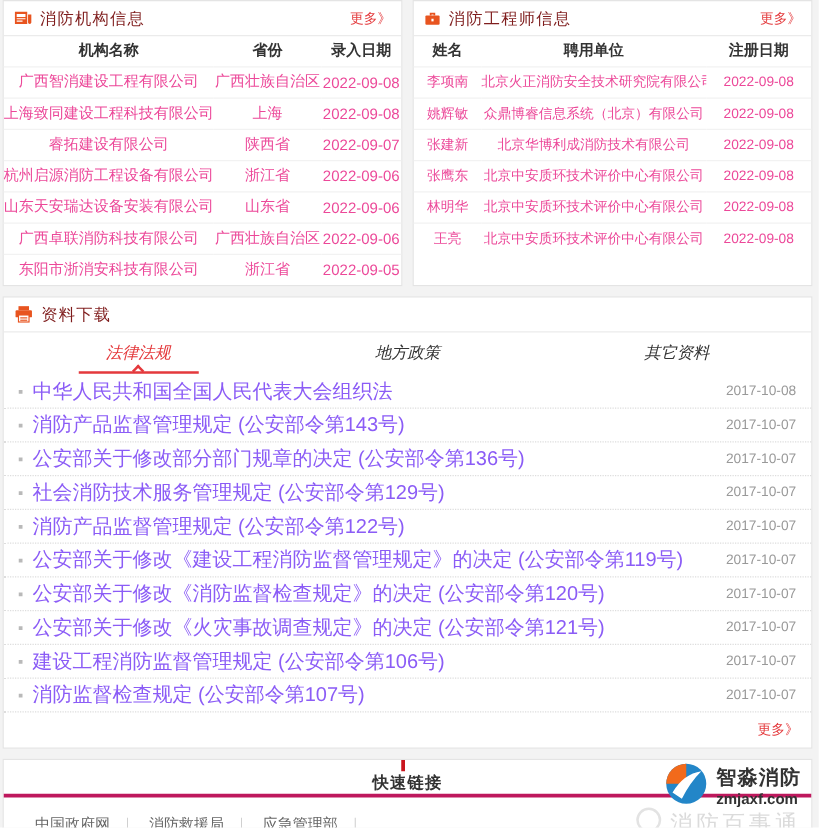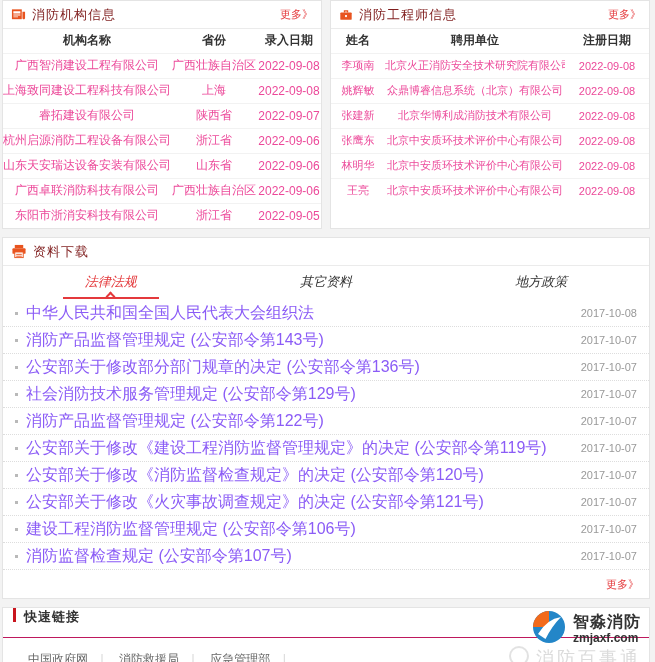--- a/index.html
+++ b/index.html
@@ -31,21 +31,21 @@
   .dl-tab.active .caret { position:absolute; left:50%; bottom:0; margin-left:-4px; width:7px; height:7px; background:#fff; border-top:2px solid #e4393c; border-left:2px solid #e4393c; transform:rotate(45deg); }
   .dl-list { list-style:none; }
   .dl-item { display:flex; align-items:center; padding:0 12px 0 12px; height:27px; border-bottom:1px dotted #ddd; }
   .dl-item .bullet { width:3px; height:3px; background:#b9b9b9; margin-right:8px; flex:none; }
   .dl-item .t { font-size:16px; color:#8b5cf6; white-space:nowrap; overflow:hidden; cursor:pointer; }
   .dl-item .d { margin-left:auto; font-size:11px; color:#999; flex:none; padding-left:10px; }
   .dl-more { text-align:right; padding:4px 10px 6px; }
   .dl-more span { color:#e4393c; font-size:11px; cursor:pointer; }
 
   .ql-panel { margin:8px 5px 0 2px; height:80px; }
-  .ql-header { height:30px; display:flex; border-bottom:1px solid #be185d; padding:0 10px; }
+  .ql-header { height:30px; display:flex; align-items:center; border-bottom:3px solid #be185d; padding:0 10px;flex-direction:column; }
   .ql-bar { width:3px; height:14px; background:#c9151e; margin-right:8px; }
   .ql-title { font-size:13px; font-weight:bold; color:#333; letter-spacing:1px; }
   .ql-links { padding:13px 0 0 25px; }
   .ql-row { margin-bottom:15px; font-size:12px; color:#666; }
   .ql-row a { color:#666; text-decoration:none; cursor:pointer; }
   .ql-sep { color:#ccc; margin:0 8px; }
 
   .brandmark { position:absolute; right:14px; top:609px; display:flex; align-items:center; gap:6px; }
   .brand-text .cn { font-size:16px; font-weight:bold; color:#333; letter-spacing:1px; line-height:18px; }
   .brand-text .en { font-size:12px; font-weight:bold; color:#333; }
@@ -196,24 +196,24 @@
     </span>
     <span class="panel-title">资料下载</span>
   </div>
 
   <div class="dl-tabs">
     <div class="dl-tab active">
       <span>法律法规</span>
       <span class="caret"></span>
     </div>
     <div class="dl-tab">
+      <span>地方政策</span>
+    </div>
+    <div class="dl-tab">
       <span>其它资料</span>
-    </div>
-    <div class="dl-tab">
-      <span>地方政策</span>
     </div>
   </div>
 
   <ul class="dl-list">
     <li class="dl-item">
         <span class="bullet"></span>
         <span class="t">中华人民共和国全国人民代表大会组织法</span>
         <span class="d">2017-10-08</span>
       </li>
     <li class="dl-item">

